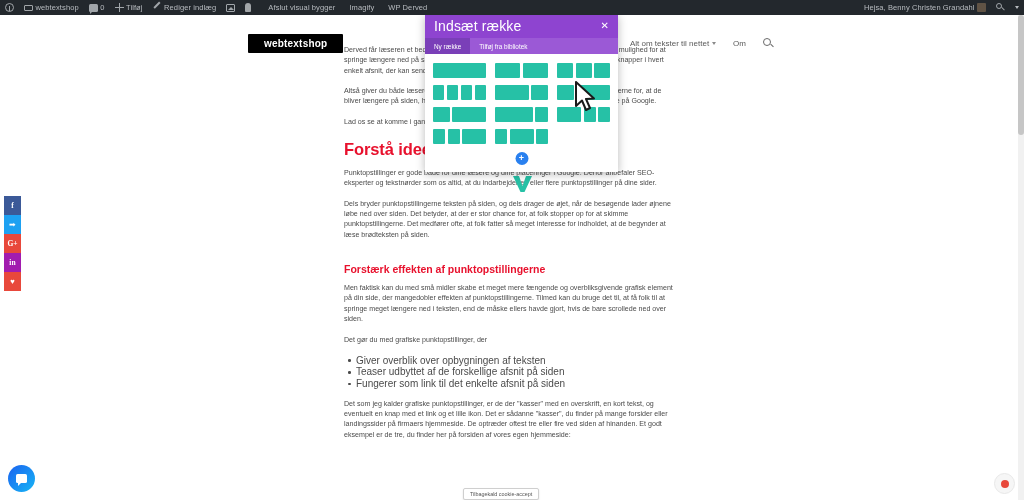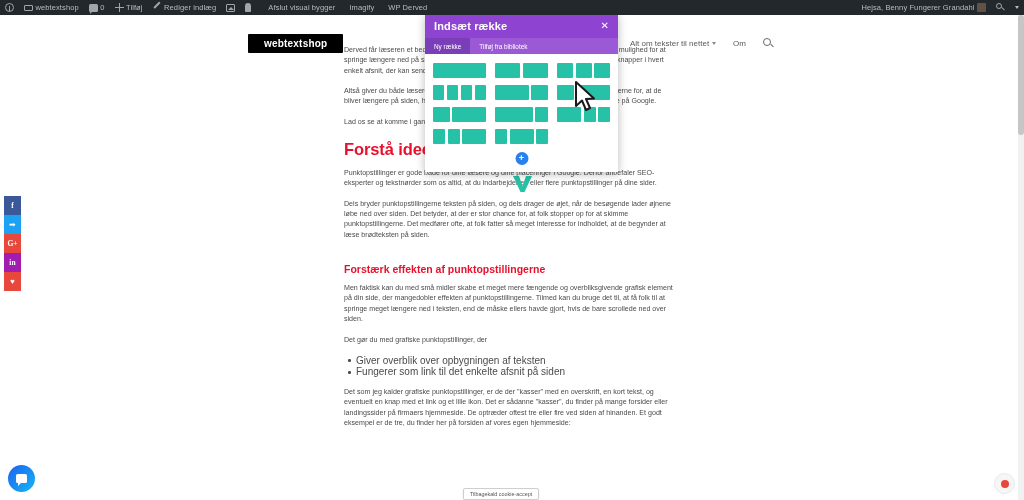--- a/index.html
+++ b/index.html
@@ -102,21 +102,21 @@
     position:absolute; left:425px; top:14px; width:193px;
     background:#fff; z-index:50;
     box-shadow:0 2px 10px rgba(0,0,0,.28);
     border-radius:1px; overflow:hidden;
   }
   .modal-head {
     height:24px; background:#8e44d0;
     display:flex; align-items:center; justify-content:space-between;
     padding:0 9px; color:#fff;
   }
-  .modal-title { font-size:11px; font-weight:700; letter-spacing:.15px; }
+  .modal-title { font-size:14px; font-weight:400; letter-spacing:.15px; }
   .modal-close { font-size:10px; line-height:10px; color:#fff; cursor:pointer; font-weight:400; }
   .modal-tabs { height:16px; background:#9b59d6; display:flex; align-items:stretch; }
   .mtab {
     font-size:6.4px; color:#fff; display:flex; align-items:center;
     padding:0 9px; white-space:nowrap;
   }
   .mtab.active { background:#7a3fb8; }
   .modal-body { background:#fff; padding:9px 8px 6px 8px; }
   .layout-grid { display:flex; gap:9px; }
   .lcol { flex:1 1 0; display:flex; flex-direction:column; gap:7px; }
@@ -204,21 +204,21 @@
     <div class="ab-item" style="padding-left:9px">
       <span class="ab-txt">Imagify</span>
     </div>
     <div class="ab-item" style="padding-left:9px">
       <span class="ab-txt">WP Derved</span>
     </div>
 
     <div class="ab-spacer"></div>
 
     <div class="ab-item">
-      <span class="ab-txt">Hejsa, Benny Fungerer Grandahl</span>
+      <span class="ab-txt">Hejsa, Benny Christen Grandahl</span>
       <span class="ab-ico g-avatar"></span>
     </div>
     <div class="ab-item">
       <span class="ab-ico g-search-ab"></span>
     </div>
     <div class="ab-item">
       <span class="g-caret"></span>
     </div>
   </div>
 
@@ -262,20 +262,21 @@
 
       <h2 class="h2">Forstå ideen bag</h2>
       <p class="p">Punktopstillinger er gode både for dine læsere og dine placeringer i Google. Derfor anbefaler SEO-eksperter og tekstnørder som os altid, at du indarbejder en eller flere punktopstillinger på dine sider.</p>
       <p class="p">Dels bryder punktopstillingerne teksten på siden, og dels drager de øjet, når de besøgende lader øjnene løbe ned over siden. Det betyder, at der er stor chance for, at folk stopper op for at skimme punktopstillingerne. Det medfører ofte, at folk fatter så meget interesse for indholdet, at de begynder at læse brødteksten på siden.</p>
 
       <h3 class="h3">Forstærk effekten af punktopstillingerne</h3>
       <p class="p">Men faktisk kan du med små midler skabe et meget mere fængende og overbliksgivende grafisk element på din side, der mangedobler effekten af punktopstillingerne. Tilmed kan du bruge det til, at få folk til at springe meget længere ned i teksten, end de måske ellers havde gjort, hvis de bare scrollede ned over siden.</p>
       <p class="p">Det gør du med grafiske punktopstillinger, der</p>
       <ul class="bullets">
         <li>Giver overblik over opbygningen af teksten</li>
+        <li>Teaser udbyttet af de forskellige afsnit på siden</li>
         <li>Fungerer som link til det enkelte afsnit på siden</li>
       </ul>
       <p class="p">Det som jeg kalder grafiske punktopstillinger, er de der "kasser" med en overskrift, en kort tekst, og eventuelt en knap med et link og et lille ikon. Det er sådanne "kasser", du finder på mange forsider eller landingssider på firmaers hjemmeside. De optræder oftest tre eller fire ved siden af hinanden. Et godt eksempel er de tre, du finder her på forsiden af vores egen hjemmeside:</p>
     </div>
   </div>
 
   <div class="vmark">
     <svg width="22" height="18" viewBox="0 0 22 18">
       <path d="M1 1 L7 1 L10.5 11 L14 1 L20 1 L12.5 17 L8.5 17 Z" fill="#26c1a6"></path>
     </svg>

